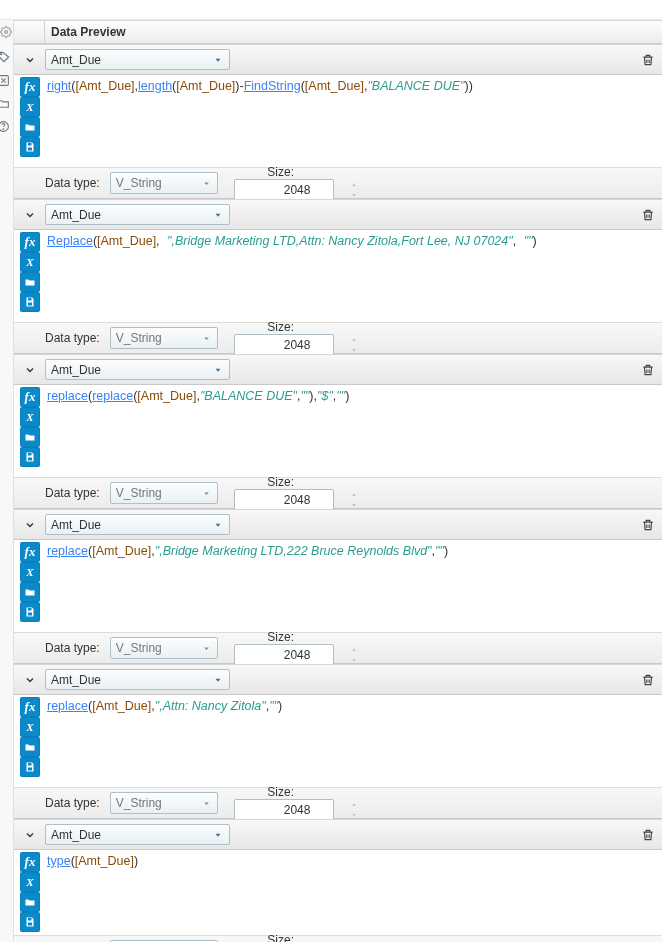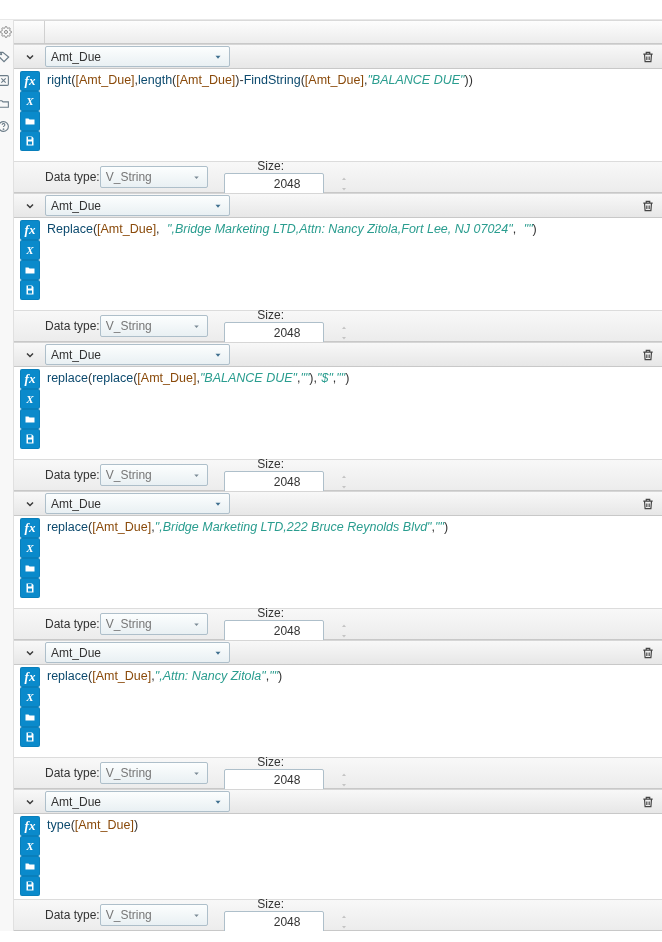--- a/index.html
+++ b/index.html
@@ -14,44 +14,44 @@
   .preview-h { flex:1; display:flex; align-items:center; padding-left:6px; }
 
   .left-gutter { width: 14px; background: #f4f4f4; border-right: 1px solid #e0e0e0; position: relative; flex: none; }
   .left-gutter.fixed { background: #f8f8f8; }
   .gear { position: absolute; top: 6px; left: 0; width: 12px; height: 12px; color: #888; display:flex; align-items:center; justify-content:center; }
 
   .panel { display: flex; align-items: stretch; }
   .panel-body { flex: 1; min-width: 0; display: flex; flex-direction: column; }
 
   
-  .sub { display:flex; align-items:center; height:25px; background: linear-gradient(#f8f8f8,#e7e7e7); border-top:1px solid #d6d6d6; border-bottom:1px solid #c8c8c8; }
+  .sub { display:flex; align-items:center; height:31px; background: linear-gradient(#f8f8f8,#e7e7e7); border-top:1px solid #d6d6d6; border-bottom:1px solid #c8c8c8; }
   .sub .collapse { width:31px; display:flex; align-items:center; justify-content:center; height:100%; }
   .chev { width: 14px; height: 14px; display:inline-flex;align-items:center;justify-content:center; }
   .drop { margin-left: 0px; width: 185px; height: 21px; background: linear-gradient(#fcfefe,#e9f0f3); border:1px solid #aebfca; border-radius:2px; display:flex; align-items:center; padding:0 5px; position:relative; color:#333; }
   .drop .dd { position:absolute; right:3px; top:2px; width:16px; height:15px; display:flex;align-items:center;justify-content:center; }
   .trash { margin-left:auto; margin-right:6px; width:16px;height:16px; color:#555; display:flex;align-items:center;justify-content:center; }
 
   
   .expr { display:flex; align-items: stretch; min-height: 92px; background:#fff; border-bottom:1px solid #fff; }
   .toolcol { width:31px; background:#fff; border-right:1px solid transparent; display:flex; flex-direction:column; gap:0; padding:2px 5px 2px 6px; }
   .tbtn { width:20px;height:20px; background:#0a8acb; color:#fff; border-radius:2px; display:flex;align-items:center;justify-content:center; font-size:11px; font-weight:700; box-shadow: inset 0 0 0 1px rgba(0,0,0,.08); }
   .tbtn.fx { background:#0a8acb; font-style: italic; font-family: serif; font-size:13px; }
   .code { flex:1; padding: 2px 6px 2px 2px; font-family: Consolas, "Courier New", monospace; font-size: 12.5px; line-height: 1.55; white-space: pre-wrap; word-break: break-word; color:#333; }
-  .fn { color:#0c4a6e; } 
+  .fn { color:#3b82f6;text-decoration:underline; } 
   .field { color:#8a4a0a; } 
   .str { color:#2a9d8f; font-style: italic; }
   .punct { color:#333; }
   .paren { color:#333; }
 
   
   .bottom { display:flex; align-items:center; height:32px; background:linear-gradient(#f8f8f8,#ececec); border-top:1px solid #dcdcdc; border-bottom:1px solid #c8c8c8; padding-left:0px; }
   .bottom .lbl { color:#333; }
   .bottom .pad { width:31px; }
-  .typedrop { margin-left: 0; width:108px; height:22px; background:linear-gradient(#fcfefe,#e9f0f3); border:1px solid #aebfca; border-radius:2px; display:flex;align-items:center; padding:0 5px; position:relative; color:#777; }
+  .typedrop { margin-left: 10px; width:108px; height:22px; background:linear-gradient(#fcfefe,#e9f0f3); border:1px solid #aebfca; border-radius:2px; display:flex;align-items:center; padding:0 5px; position:relative; color:#777; }
   .typedrop .dd{ position:absolute; right:3px; top:3px; width:14px;height:14px; display:flex;align-items:center;justify-content:center; }
   .sizebox { display:flex;align-items:center; margin-left: 10px; flex-direction: column; }
   .nin { width: 100px; height: 22px; border:1px solid #aebfca; border-radius:2px; display:flex; align-items:center; background:#fff;padding-left:45px; }
   .nin input { border:none; outline:none; width: 70px; padding: 0 4px; font-size:12px; color:#333; background:transparent; }
   .spin { margin-left:auto; width:20px; display:flex; flex-direction:column; }
   .spin div{ height:10px; display:flex;align-items:center;justify-content:center; color:#b0b0b0; }
 
   svg { display:block; }
 
   .side-icons { position:absolute; left: -3px; top:30px; width:18px; display:flex; flex-direction:column; gap:10px; color:#9aa; }
@@ -96,20 +96,21 @@
               <circle cx="12" cy="17" r=".6" fill="#6b7c88"></circle>
             </svg>
           </span>
       </div>
     </div>
 
     <div style="flex:1; min-width:0;">
 
       <div class="header-row">
         <div class="tool-gutter-h"></div>
+        <div class="preview-h">Data Preview</div>
       </div>
 
       <div id="rows">
   <div class="panel">
     <div class="panel-body">
 
       <div class="sub">
         <div class="collapse">
           <span class="chev">
             <svg width="12" height="12" viewBox="0 0 24 24" fill="none" stroke="#3a3a3a" stroke-width="3">

